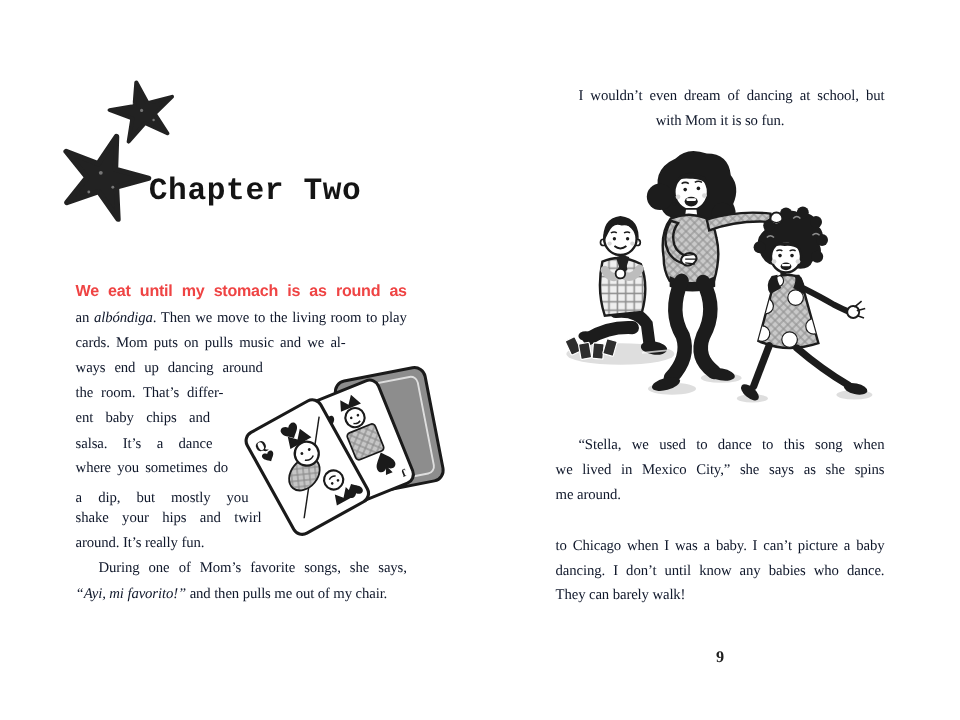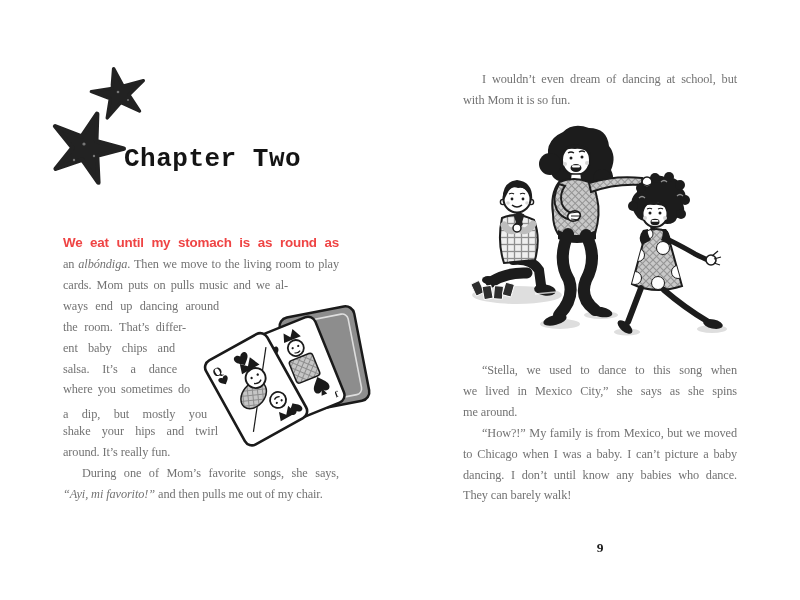--- a/index.html
+++ b/index.html
@@ -1,21 +1,21 @@
 <!DOCTYPE html>
 <html><head>
 <meta charset="utf-8">
 <style>
   html,body{margin:0;padding:0;background:#ffffff;}
   #canvas{position:relative;width:800px;height:600px;background:#ffffff;overflow:hidden;
           font-family:"Liberation Serif",serif;color:#1d1d1d;}
   .abs{position:absolute;}
   .textblock{position:absolute;}
   .tl{position:absolute;left:0;height:19px;white-space:nowrap;
-      font-size:12.3px;letter-spacing:-0.1px;line-height:17px;color:#737373;}
+      font-size:12.3px;letter-spacing:-0.1px;line-height:17px;color:#0f172a;}
   .just{text-align:justify;text-align-last:justify;-moz-text-align-last:justify;}
   .intro{font-family:"Liberation Sans",sans-serif;font-weight:700;
          font-size:13.4px;letter-spacing:-0.2px;color:#ef4444;}
   .heading{position:absolute;left:124px;top:144px;
            font-family:"Liberation Mono",monospace;font-weight:700;
            font-size:26px;letter-spacing:0.5px;color:#141414;white-space:nowrap;}
   .folio{position:absolute;left:463px;top:540px;width:274px;text-align:center;
          font-weight:700;font-size:13.5px;color:#1d1d1d;}
   .tl i{font-style:italic;}
   svg{display:block;}
@@ -113,21 +113,21 @@
         <path d="M78,122 L75,131 L70,125 L64,132 L61,122 Z" fill="#1a1a1a" transform="rotate(180 69.5 127)"></path>
         <path transform="translate(80,126) rotate(180) scale(0.8)" fill="#1a1a1a" d="M0,5 C-4,1 -8,-1 -8,-5 C-8,-9 -3,-10 0,-6 C3,-10 8,-9 8,-5 C8,-1 4,1 0,5 Z"></path>
       </g>
     </svg>
   </div>
 
   <div class="abs" style="left:400px;top:0;width:400px;height:600px;">
 
     <div class="textblock" style="left:63px;top:71px;width:280px;height:44px;">
         <div class="tl just" style="top: 0px; width: 274px; text-indent: 19px;">I wouldn’t even dream of dancing at school, but</div>
-        <div class="tl" style="top: 20.9px; width: 274px;">with Mom it is so fun.</div>
+        <div class="tl" style="top: 20.9px; width: 274px; text-align: center;">with Mom it is so fun.</div>
       </div>
 
     <svg class="abs" style="left:55px;top:122px;" width="330" height="225" viewBox="0 0 330 225">
       <defs>
         <pattern id="hatch" width="5" height="5" patternUnits="userSpaceOnUse" patternTransform="rotate(45)">
           <rect width="5" height="5" fill="#c9c9c9"></rect>
           <line x1="2.5" y1="0" x2="2.5" y2="5" stroke="#949494" stroke-width="1"></line>
           <line x1="0" y1="2.5" x2="5" y2="2.5" stroke="#949494" stroke-width="1"></line>
         </pattern>
         <pattern id="plaid" width="7" height="7" patternUnits="userSpaceOnUse">
@@ -257,21 +257,20 @@
       <g>
         <circle cx="192" cy="60" r="5" fill="#ffffff" stroke="#1c1c1c" stroke-width="1.7"></circle>
         <path d="M188,62 Q192,65 196,62" stroke="#1c1c1c" stroke-width="1.1" fill="none"></path>
       </g>
     </svg>
 
     <div class="textblock" style="left:63px;top:362px;width:280px;height:150px;">
         <div class="tl just" style="top: 0px; width: 274px; text-indent: 19px;">“Stella, we used to dance to this song when</div>
         <div class="tl just" style="top: 20.9px; width: 274px;">we lived in Mexico City,” she says as she spins</div>
         <div class="tl" style="top: 41.8px; width: 274px;">me around.</div>
-        <div class="tl just" style="top: 62.7px; width: 274px; text-indent: 19px;">“How?!” My family is from Mexico, but we moved</div>
         <div class="tl just" style="top: 83.6px; width: 274px;">to Chicago when I was a baby. I can’t picture a baby</div>
         <div class="tl just" style="top: 104.5px; width: 274px;">dancing. I don’t until know any babies who dance.</div>
         <div class="tl" style="top: 125.4px; width: 274px;">They can barely walk!</div>
       </div>
 
     <div class="folio" style="left:63px;">9</div>
   </div>
 </div>
 
 </body></html>

